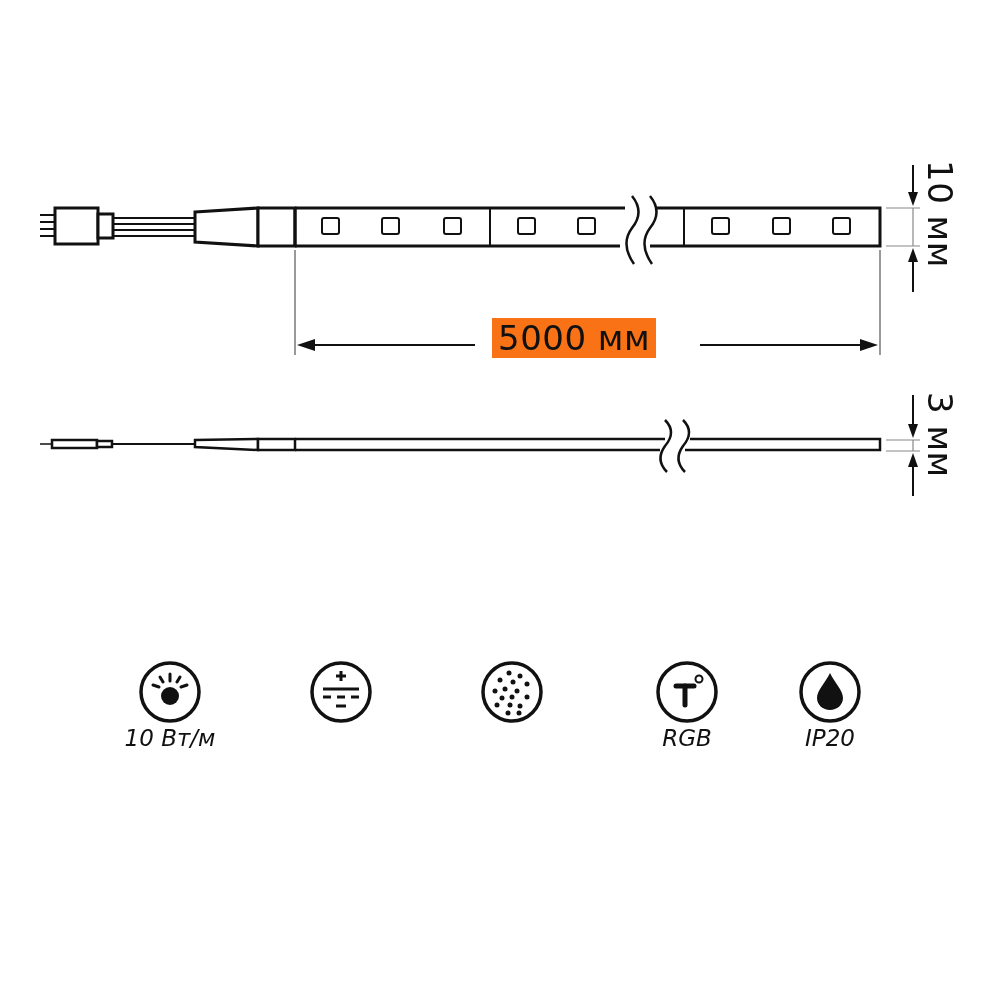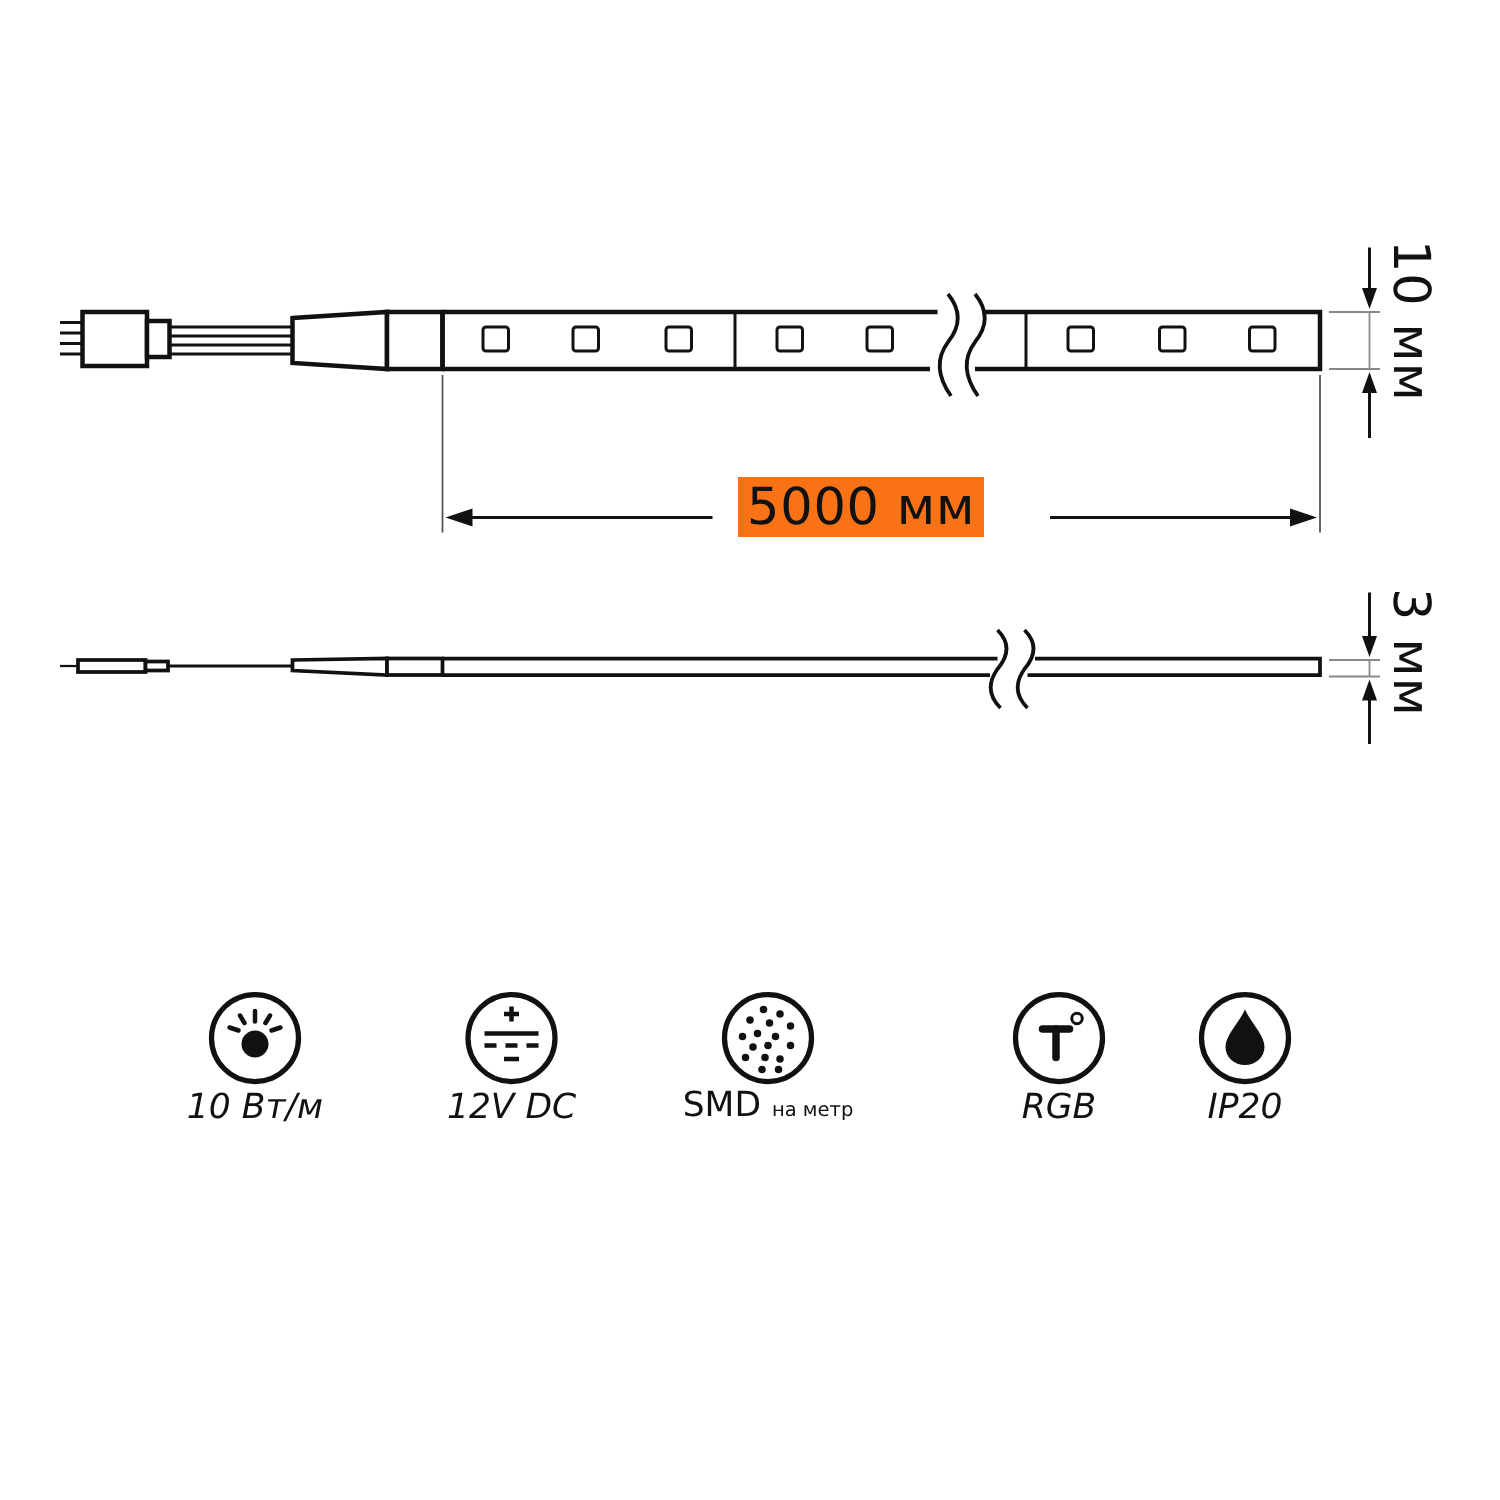--- a/index.html
+++ b/index.html
@@ -132,21 +132,20 @@
     <g stroke="#111" stroke-width="3">
       <line x1="32" y1="11" x2="32" y2="21"></line>
       <line x1="27" y1="16" x2="37" y2="16"></line>
       <line x1="14" y1="29" x2="50" y2="29"></line>
       <line x1="14" y1="37" x2="22" y2="37"></line>
       <line x1="28" y1="37" x2="36" y2="37"></line>
       <line x1="42" y1="37" x2="50" y2="37"></line>
       <line x1="27" y1="46" x2="37" y2="46"></line>
     </g>
   </svg>
-  <div class="label">12V DC</div>
 </div>
 
 <div class="spec" style="left:432px;">
   <svg class="icon" viewBox="0 0 64 64">
     <circle cx="32" cy="32" r="29" fill="none" stroke="#111" stroke-width="3.5"></circle>
     <g fill="#111">
       <circle cx="29" cy="13" r="2.5"></circle>
         <circle cx="40" cy="16" r="2.5"></circle>
       <circle cx="20" cy="20" r="2.5"></circle>
         <circle cx="33" cy="22" r="2.5"></circle>
@@ -157,24 +156,23 @@
       <circle cx="22" cy="38" r="2.5"></circle>
         <circle cx="32" cy="37" r="2.5"></circle>
         <circle cx="47" cy="37" r="2.5"></circle>
       <circle cx="17" cy="45" r="2.5"></circle>
         <circle cx="30" cy="45" r="2.5"></circle>
         <circle cx="40" cy="46" r="2.5"></circle>
       <circle cx="28" cy="53" r="2.5"></circle>
         <circle cx="39" cy="53" r="2.5"></circle>
     </g>
   </svg>
-  <div class="sublabel"><span>SMD</span> <small>на метр</small></div>
 </div>
 
-<div class="spec" style="left:626px;">
+<div class="spec" style="left:607px;">
   <svg class="icon" viewBox="0 0 64 64">
     <circle cx="32" cy="32" r="29" fill="none" stroke="#111" stroke-width="3.5"></circle>
     <g stroke="#111" stroke-width="5" stroke-linecap="round">
       <line x1="21" y1="26" x2="39" y2="26"></line>
       <line x1="30" y1="26" x2="30" y2="45"></line>
     </g>
     <circle cx="44" cy="19" r="3.5" fill="none" stroke="#111" stroke-width="2"></circle>
   </svg>
   <div class="label">RGB</div>
 </div>

